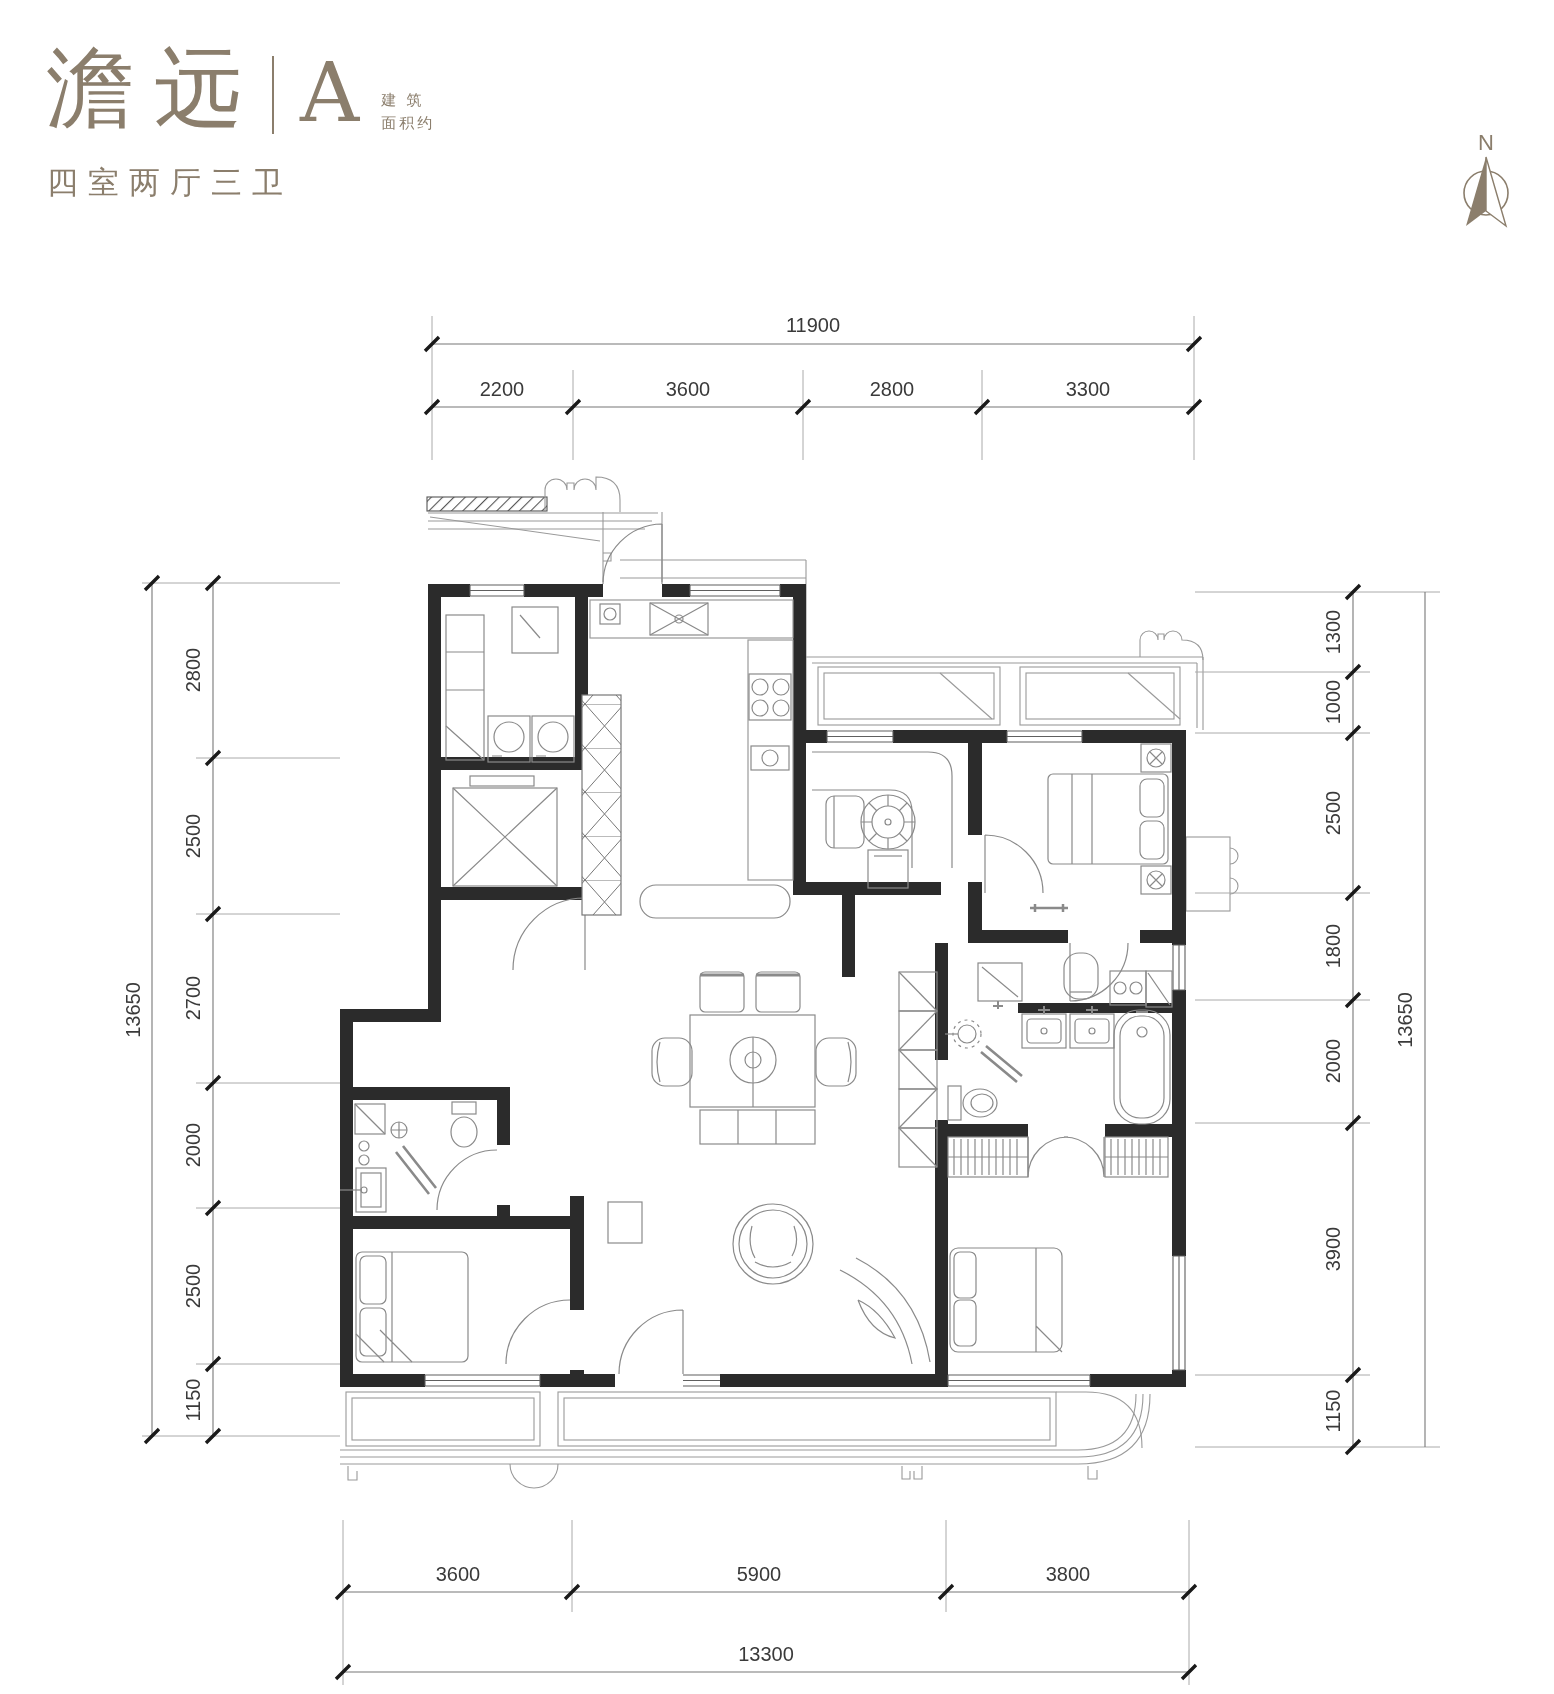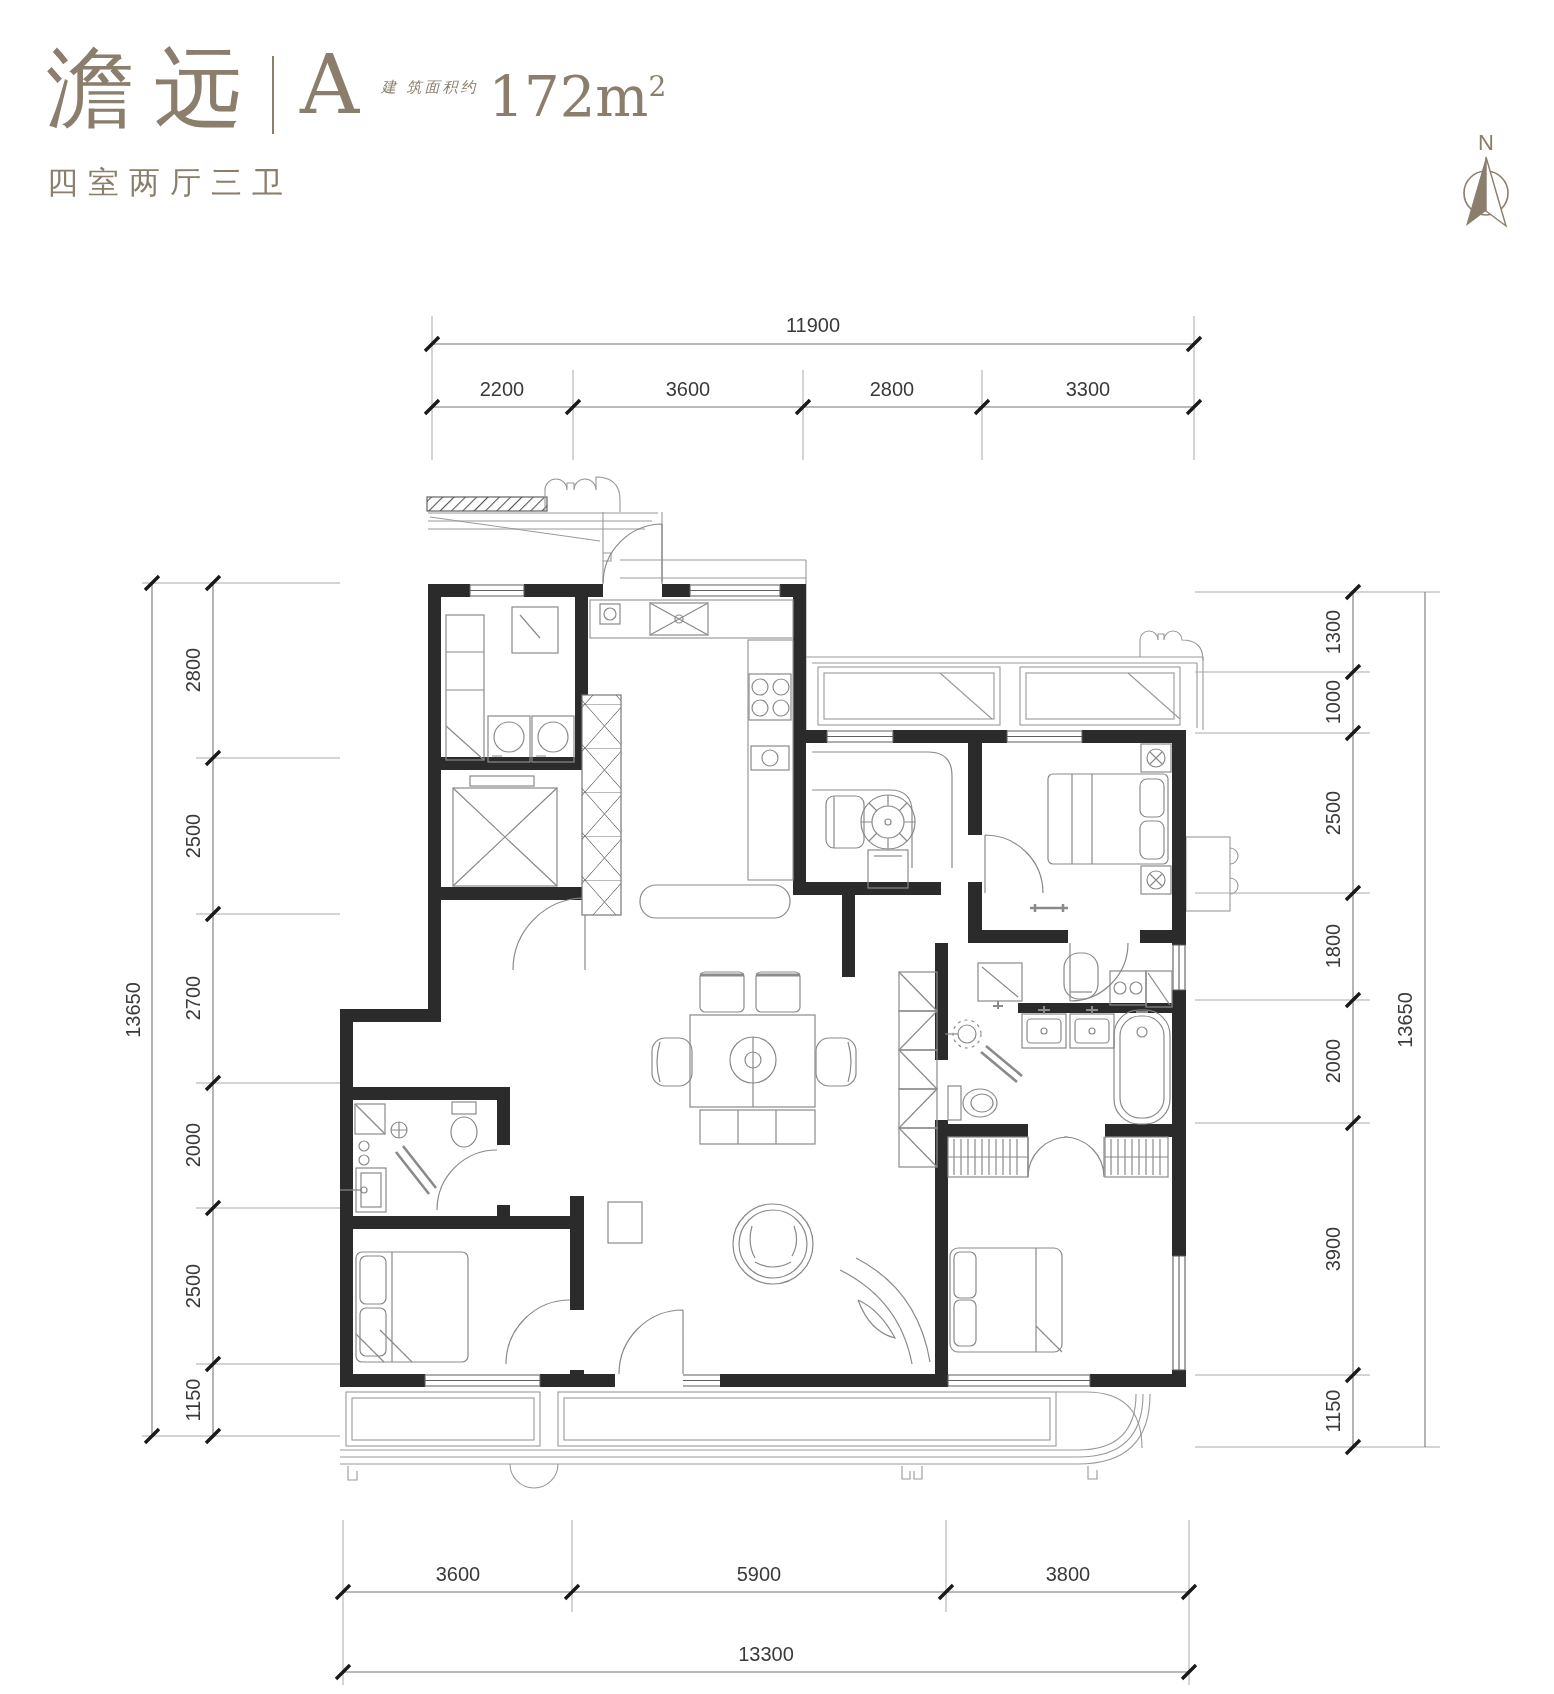--- a/index.html
+++ b/index.html
@@ -1,23 +1,23 @@
 <!DOCTYPE html>
 <html><head>
 <meta charset="utf-8">
 <style>
   html,body{margin:0;padding:0;background:#ffffff;}
   #page{position:relative;width:1554px;height:1694px;background:#ffffff;overflow:hidden;
         font-family:"Liberation Sans",sans-serif;}
-  #header{position:absolute;left:46px;top:42px;display:flex;align-items:flex-start;color:#8B7E6C;}
+  #header{position:absolute;left:46px;top:42px;display:flex;align-items:flex-end;color:#8B7E6C;}
   .proj{font-family:"DejaVu Serif",serif;font-size:88px;line-height:1.05;letter-spacing:20px;color:#8B7E6C;}
   .divider{width:2px;height:78px;background:#8B7E6C;margin:14px 8px 0 10px;}
   .unit{font-family:"DejaVu Serif",serif;font-size:82px;line-height:1.0;margin:2px 22px 0 18px;color:#8B7E6C;}
-  .area-cap{display:flex;flex-direction:row;justify-content:center;margin:34px 10px 0 0;
-            font-size:15px;letter-spacing:3px;line-height:1.5;color:#8B7E6C;font-style:italic;}
+  .area-cap{display:flex;flex-direction:column;justify-content:center;margin:34px 10px 0 0;
+            font-size:15px;letter-spacing:3px;line-height:1.5;color:#8B7E6C;}
   .area-val{font-family:"DejaVu Serif",serif;font-size:56px;margin-top:22px;color:#8B7E6C;}
   .area-val sup{font-size:28px;}
   #subtitle{position:absolute;left:47px;top:162px;font-size:31px;letter-spacing:10px;color:#8B7E6C;text-align:center;}
   svg{position:absolute;left:0;top:0;}
   text{font-family:"Liberation Sans",sans-serif;}
   .dimtxt{font-size:20px;fill:#3A3A3A;}
   .tottxt{font-size:20px;fill:#3A3A3A;}
 </style>
 </head>
 <body>
@@ -25,21 +25,20 @@
 <div id="page">
 
   <div id="header">
     <div class="proj">澹远</div>
     <div class="divider"></div>
     <div class="unit">A</div>
     <div class="area-cap">
       <span>建 筑</span>
       <span>面积约</span>
     </div>
-    <div class="area-val"><span>172m</span><sup>2</sup></div>
   </div>
   <div id="subtitle">四室两厅三卫</div>
 
   <svg width="1554" height="1694" viewBox="0 0 1554 1694">
     <defs>
       <pattern id="diagHatch" width="8" height="8" patternUnits="userSpaceOnUse" patternTransform="rotate(45)">
         <rect width="8" height="8" fill="#ffffff"></rect>
         <line x1="0" y1="0" x2="0" y2="8" stroke="#555" stroke-width="2.2"></line>
       </pattern>
       <pattern id="xhatch" width="39" height="44" patternUnits="userSpaceOnUse">

